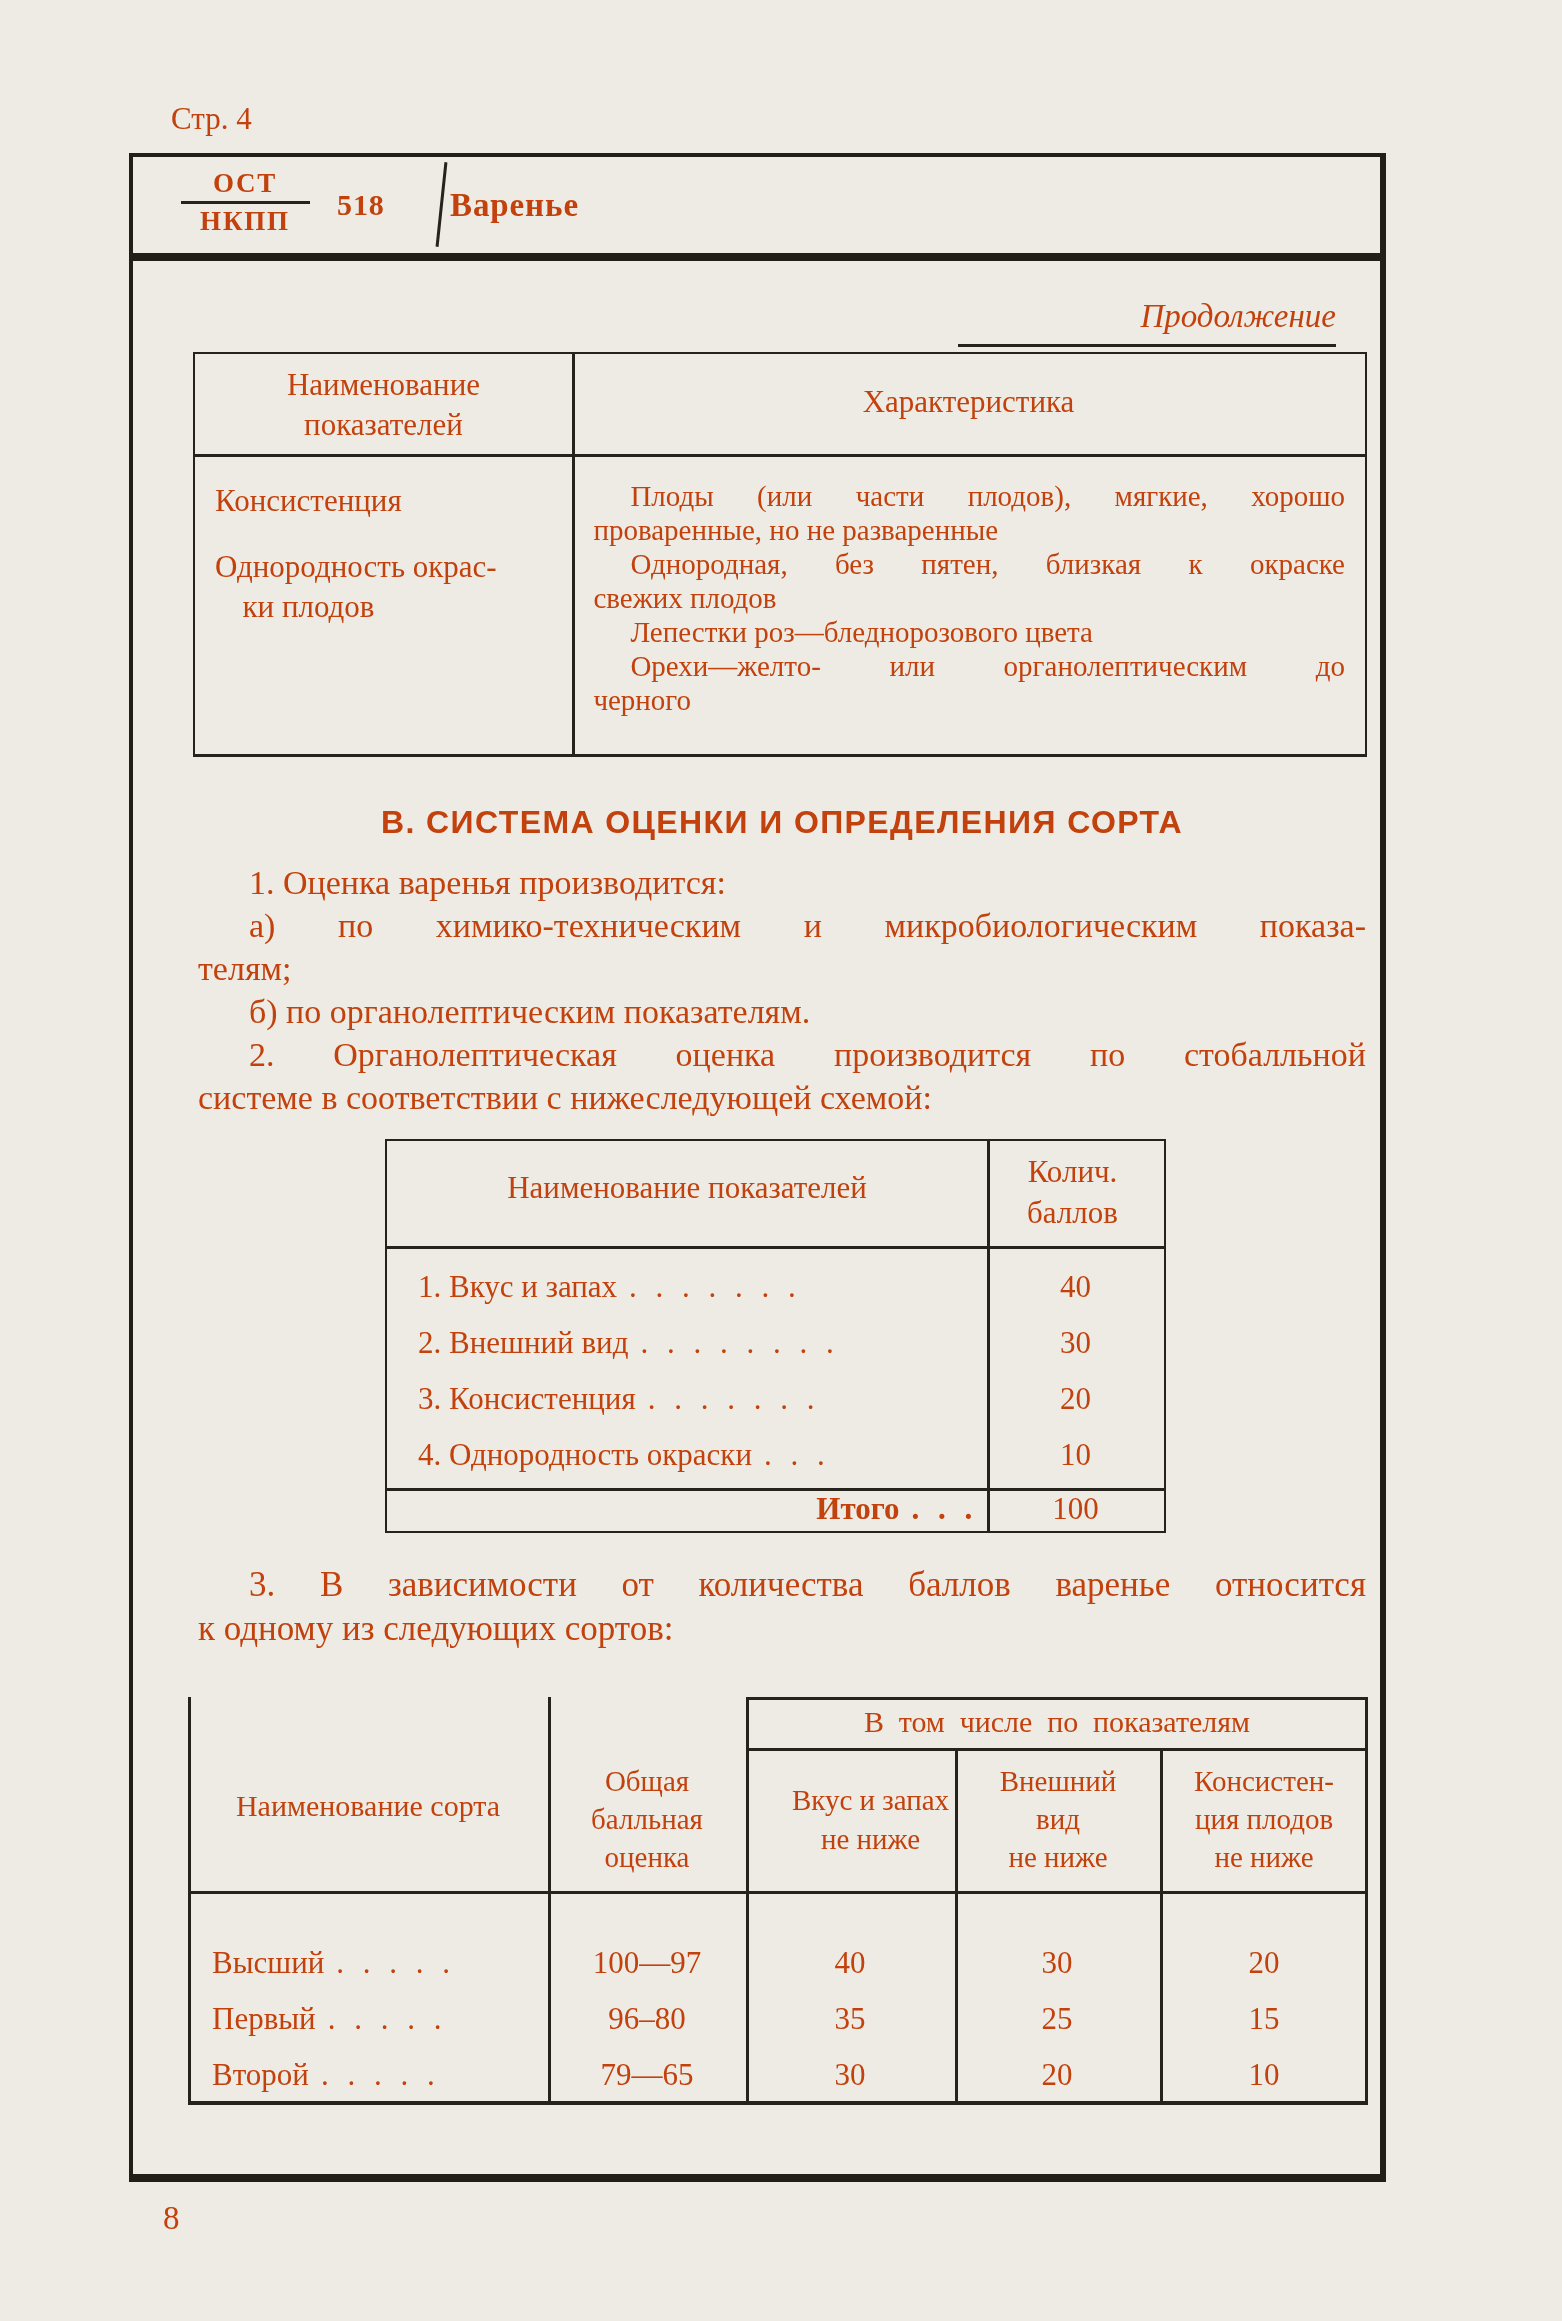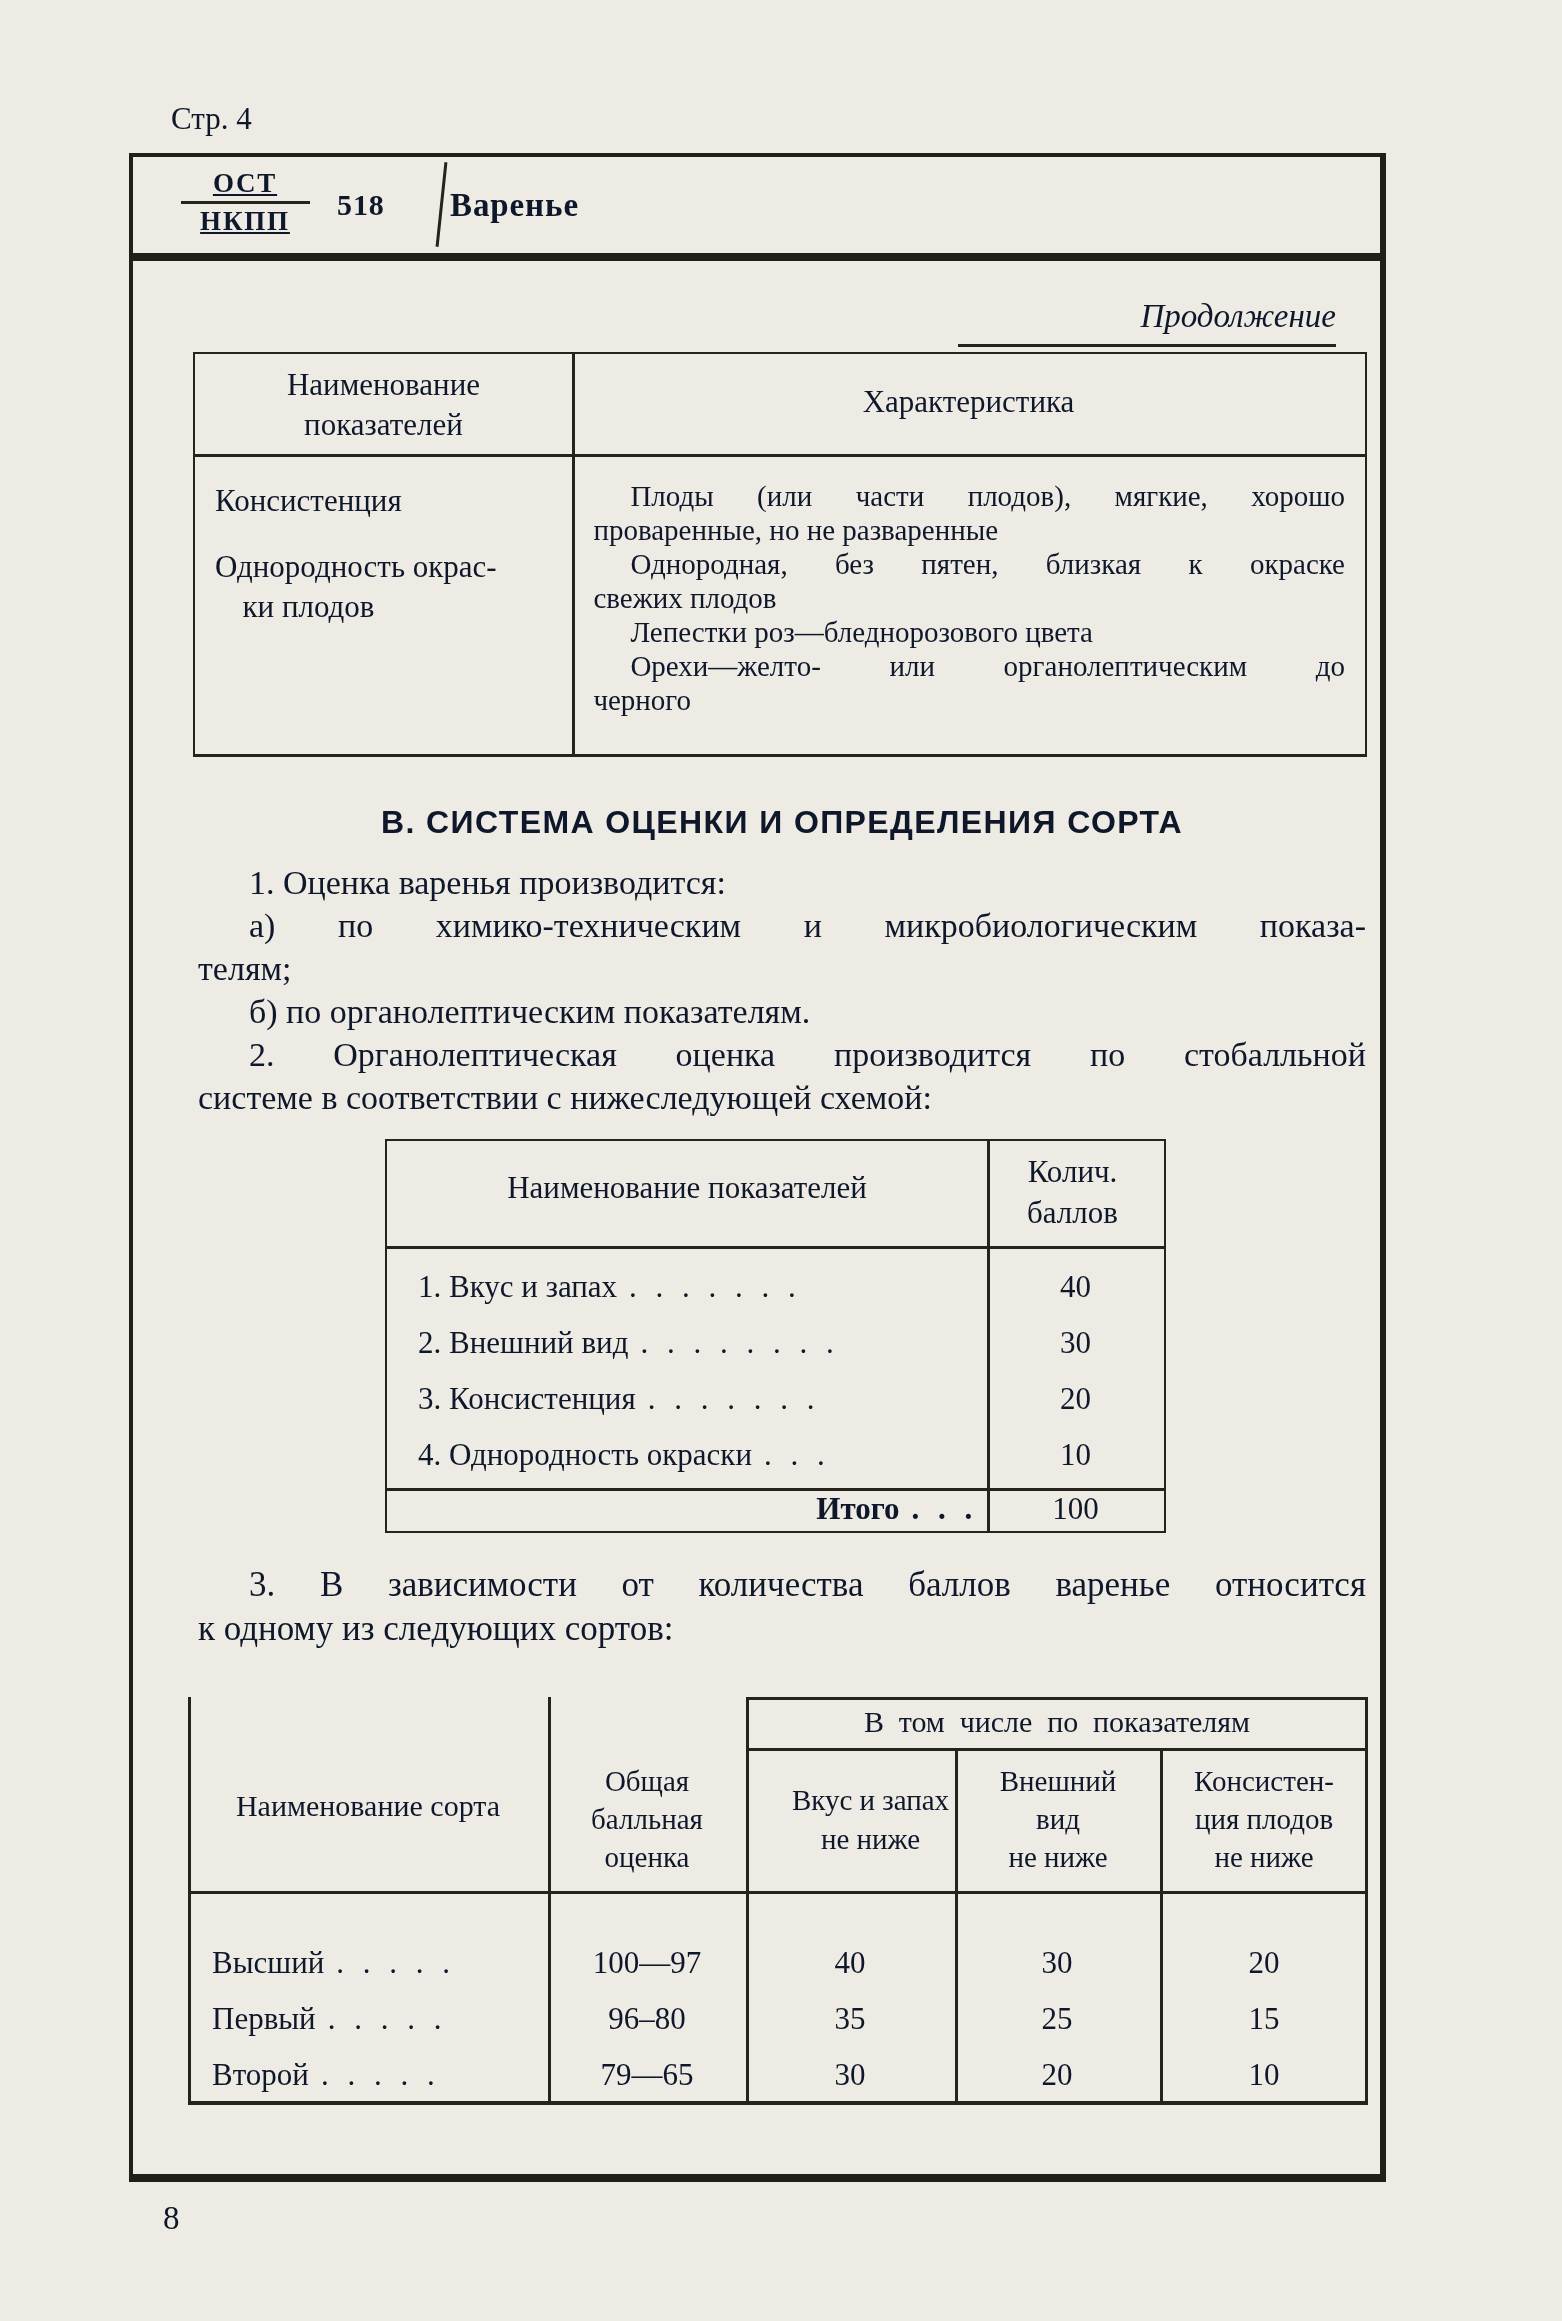--- a/index.html
+++ b/index.html
@@ -1,20 +1,20 @@
 <!DOCTYPE html>
 <html style="font-size:14.7px"><head>
 <meta charset="utf-8">
 <style>
   html,body { margin:0; padding:0; background:#d8d5cf; }
   .page {
     position:relative; width:1562px; height:2322px;
     background:#edebe4; overflow:hidden;
     font-family:"Liberation Serif","DejaVu Serif",serif;
-    color:#0f172a;
+    color:#c2410c;
   }
   .center { text-align:center; }
   .pre { white-space:pre-line; }
   .h { position:absolute; background:#26221c; height:2.8px; }
   .v { position:absolute; background:#26221c; width:2.8px; }
   .ln { line-height:inherit; }
   .ind { padding-left:51px; }
   .j { text-align:justify; text-align-last:justify; }
   .dots { margin-left:12px; word-spacing:11px; white-space:nowrap; }
 
@@ -22,21 +22,21 @@
   .page-label { position:absolute; left:171px; top:101px; font-size:31px; }
 
   
   .frame {
     position:absolute; left:129px; top:153px; width:1257px; height:2029px;
     border:4.6px solid #221f19; border-right-width:6.4px; border-bottom-width:8.3px;
     box-sizing:border-box;
   }
   .doc-header { position:relative; height:96px; border-bottom:8.3px solid #221f19; }
   .std-fraction { position:absolute; left:42px; top:11px; width:140px; text-align:center;
-                  font-weight:bold; font-size:27px; letter-spacing:1.8px; line-height:30px;text-decoration:underline; }
+                  font-weight:bold; font-size:27px; letter-spacing:1.8px; line-height:30px; }
   .std-rule { height:2.8px; background:#26221c; margin:2.8px 5.5px; }
   .std-number { position:absolute; left:204px; top:31px; font-weight:bold; font-size:30px; letter-spacing:0.9px; }
   .header-divider { position:absolute; left:307px; top:4.6px; width:2.8px; height:85px;
                     background:#26221c; transform:rotate(6deg); }
   .doc-title { position:absolute; left:317px; right:0; top:30px; text-align:left;
                font-weight:bold; font-size:33px; letter-spacing:0.9px; }
 
   
   .continuation { position:absolute; left:826px; top:298px; width:510px;
                   text-align:right; font-style:italic; font-size:33px; }

